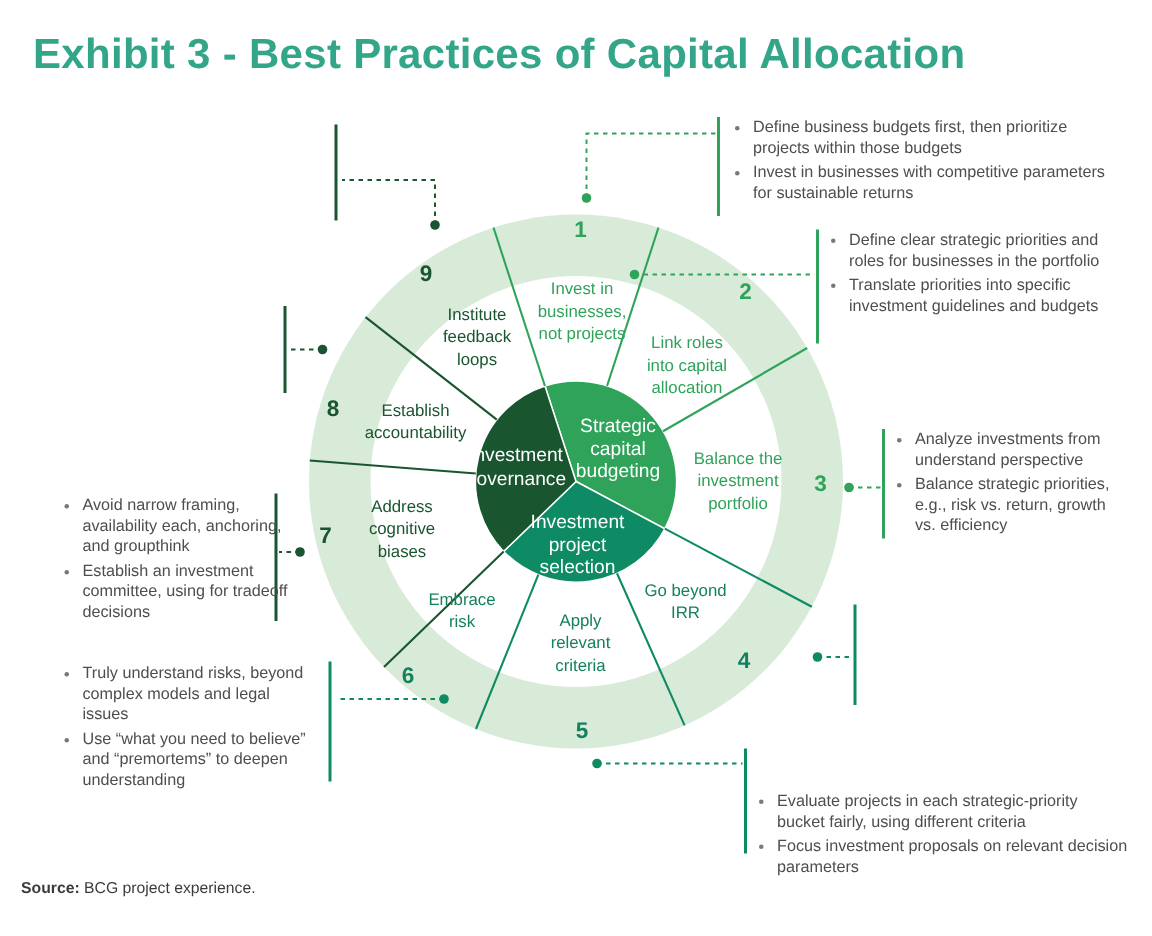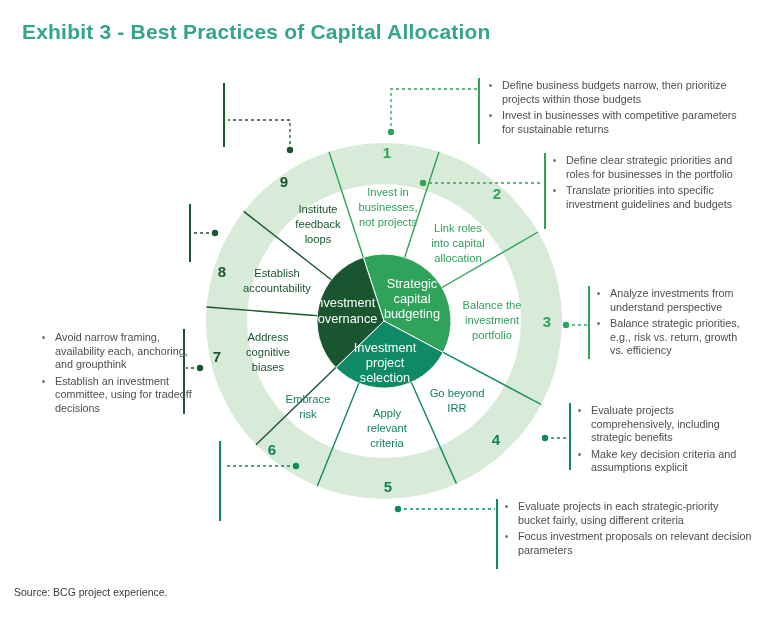--- a/index.html
+++ b/index.html
@@ -7,42 +7,42 @@
     --b:#0e8a64;        
     --bt:#13815e;       
     --c:#19552f;        
     --ring:#d8ead8;     
     --txt:#4e4e4e;
     --title:#33a689;
   }
   html,body{margin:0;padding:0;background:#fff;}
   .page{position:relative;width:768px;height:624px;background:#fff;overflow:hidden;
         font-family:"Liberation Sans",sans-serif;}
-  .title{position:absolute;left:22px;top:20px;font-size:21px;font-weight:600;
+  .title{position:absolute;left:22px;top:20px;font-size:28px;font-weight:600;
          color:var(--title);letter-spacing:.2px;}
   svg.wheel{position:absolute;left:0;top:0;}
   .fring{fill:var(--ring);}
   .sa{stroke:var(--a);} .sb{stroke:var(--b);} .sc{stroke:var(--c);}
   .da{fill:var(--a);} .db{fill:var(--b);} .dc{fill:var(--c);}
   .sect{stroke:#ffffff;stroke-width:1;}
   .div{stroke-width:1.4;}
   .conn{fill:none;stroke-width:1.3;stroke-dasharray:3 3;}
   .vbar{stroke-width:2;}
   text{font-family:"Liberation Sans",sans-serif;}
   .mid{text-anchor:middle;}
   .num{font-size:15px;font-weight:700;}
   .rl{font-size:11.2px;}
   .cl{font-size:12.8px;fill:#ffffff;}
   .ta{fill:var(--a);} .tb{fill:var(--bt);} .tc{fill:var(--c);}
   .callout{position:absolute;font-size:10.8px;line-height:13.5px;color:var(--txt);}
   .callout ul{margin:0;padding-left:13px;}
   .callout li{margin-bottom:3px;}
   .callout li::marker{color:#787878;font-size:10px;}
   .source{position:absolute;left:14px;top:586px;font-size:10.5px;color:#3b3b3b;}
-  .source b{font-weight:400;}
+  .source b{font-weight:700;}
 </style>
 </head>
 <body>
 
 <div class="page">
 
   <div class="title">Exhibit 3 - Best Practices of Capital Allocation</div>
 
   <svg class="wheel" width="768" height="624" viewBox="0 0 768 624">
 
@@ -132,46 +132,46 @@
     <text x="412" y="318" class="mid cl">budgeting</text>
     <text x="344" y="307" class="mid cl">Investment</text>
     <text x="344" y="323" class="mid cl">governance</text>
     <text x="385" y="352" class="mid cl">Investment</text>
     <text x="385" y="367" class="mid cl">project</text>
     <text x="385" y="382" class="mid cl">selection</text>
   </svg>
 
   <div class="callout" style="left:489px;top:79px;width:258px">
     <ul>
-      <li>Define business budgets narrow, then prioritize projects within those budgets</li>
+      <li>Define business budgets first, then prioritize projects within those budgets</li>
       <li>Invest in businesses with competitive parameters for sustainable returns</li>
     </ul>
   </div>
   <div class="callout" style="left:553px;top:154px;width:196px">
     <ul>
       <li>Define clear strategic priorities and roles for businesses in the portfolio</li>
       <li>Translate priorities into specific investment guidelines and budgets</li>
     </ul>
   </div>
   <div class="callout" style="left:597px;top:287px;width:150px">
     <ul>
       <li>Analyze investments from understand perspective</li>
       <li>Balance strategic priorities, e.g., risk vs. return, growth vs. efficiency</li>
     </ul>
   </div>
-  <div class="callout" style="left:578px;top:404px;width:168px">
-    <ul>
-      <li>Evaluate projects comprehensively, including strategic benefits</li>
-      <li>Make key decision criteria and assumptions explicit</li>
-    </ul>
-  </div>
-  <div class="callout" style="left:505px;top:500px;width:248px">
+  <div class="callout" style="left:505px;top:528px;width:248px">
     <ul>
       <li>Evaluate projects in each strategic-priority bucket fairly, using different criteria</li>
       <li>Focus investment proposals on relevant decision parameters</li>
+    </ul>
+  </div>
+  <div class="callout" style="left:42px;top:443px;width:170px">
+    <ul>
+      <li>Truly understand risks, beyond complex models and legal issues</li>
+      <li>Use “what you need to believe” and “premortems” to deepen understanding</li>
     </ul>
   </div>
   <div class="callout" style="left:42px;top:331px;width:152px">
     <ul>
       <li>Avoid narrow framing, availability each, anchoring, and groupthink</li>
       <li>Establish an investment committee, using for tradeoff decisions</li>
     </ul>
   </div>
 
   <div class="source"><b>Source:</b><span> BCG project experience.</span></div>

